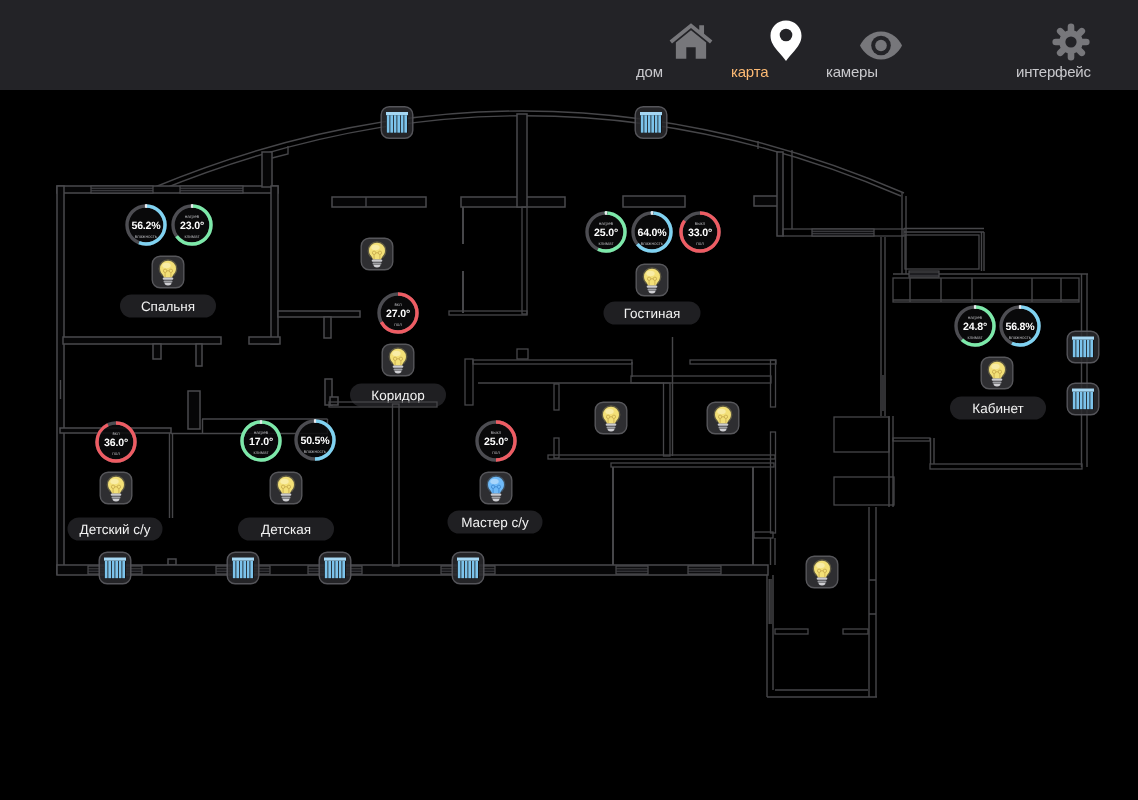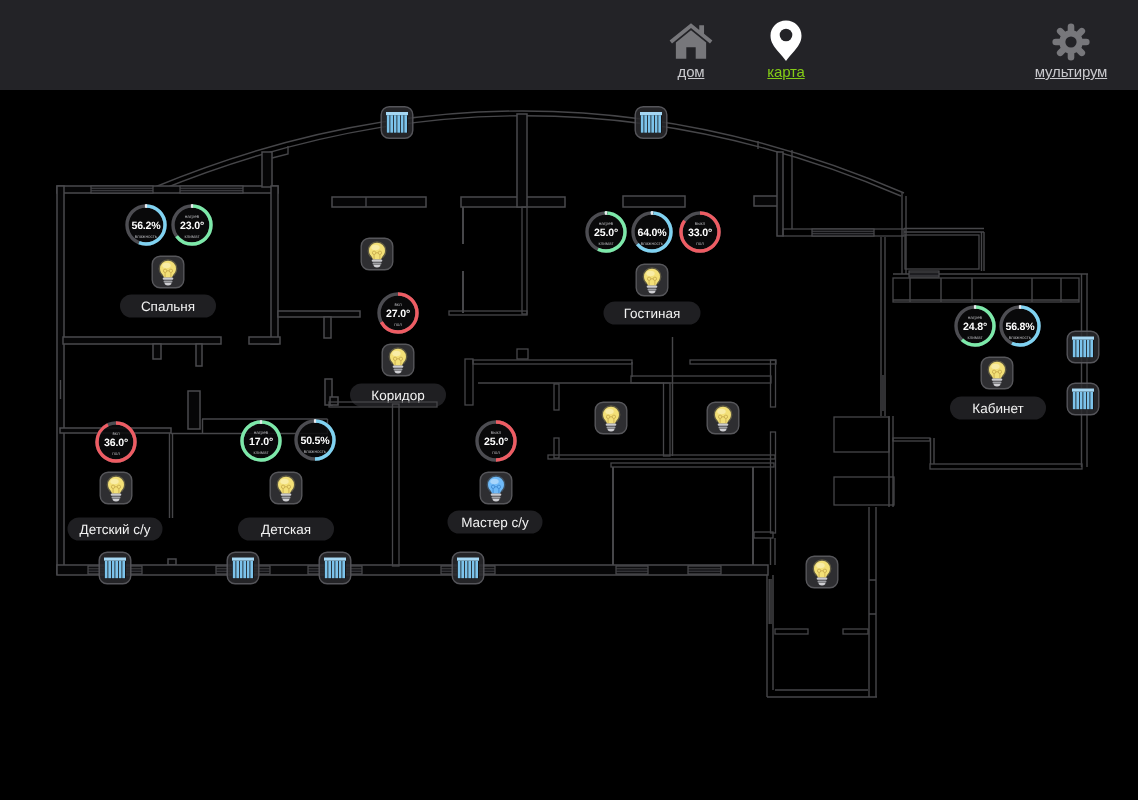--- a/index.html
+++ b/index.html
@@ -1,22 +1,22 @@
 <!DOCTYPE html>
 <html lang="ru"><head><meta charset="utf-8">
 <title>карта</title>
 <style>
 html,body{margin:0;padding:0;background:#000;width:1138px;height:800px;overflow:hidden;}
 *{box-sizing:border-box;font-family:"Liberation Sans",sans-serif;}
 #app{position:relative;width:1138px;height:800px;background:#000;}
 #topbar{position:absolute;left:0;top:0;width:1138px;height:90px;background:#232327;}
-.nav{position:absolute;top:0;width:110px;height:90px;text-align:center;color:#c9c9cd;text-decoration:underline;}
+.nav{position:absolute;top:0;width:110px;height:90px;text-align:left;color:#c9c9cd;}
 .nav .ni{height:62px;display:flex;align-items:flex-end;justify-content:center;}
 .nav .nt{font-size:15px;line-height:20px;letter-spacing:-0.2px;}
-.nav.active{color:#84cc16;}
+.nav.active{color:#fdba74;}
 #plan{position:absolute;left:0;top:0;}
 .w1{stroke:#464649;stroke-width:1.4;fill:none;}
 .w2{stroke:#464649;stroke-width:2;fill:none;}
 .wr{stroke:#4a4a4d;stroke-width:1.5;fill:#060607;}
 .wo{stroke:#464649;stroke-width:1.3;fill:none;}
 .wn rect{stroke:#4b4b4f;stroke-width:1.2;fill:#0e0e10;}
 .wn line{stroke:#434347;stroke-width:1;}
 .gv{font-size:10.6px;letter-spacing:-0.2px;font-weight:bold;fill:#fff;text-anchor:middle;}
 .gt{font-size:4.6px;fill:#adadb1;text-anchor:middle;}
 .lb{font-size:13.5px;fill:#f2f2f2;text-anchor:middle;}
@@ -656,34 +656,44 @@
 <div class="nav active" style="left:731px">
       <div class="ni">
         <svg width="34" height="43" viewBox="0 0 34 42">
 <path d="M17 1 C8.2 1 1.5 7.7 1.5 16.2 C1.5 22.5 5 27 8.9 31.7 C11.8 35.2 15 38.6 17 41.5 C19 38.6 22.2 35.2 25.1 31.7 C29 27 32.5 22.5 32.5 16.2 C32.5 7.7 25.8 1 17 1 Z" fill="#fff"></path>
 <circle cx="17" cy="15.5" r="6.3" fill="#232327"></circle>
 </svg>
       </div>
       <div class="nt">карта</div>
     </div>
 
+<div class="nav" style="left:826px">
+      <div class="ni">
+        <svg width="46" height="40" viewBox="0 0 46 40">
+<path d="M23 9.5 C12.5 9.5 5.2 16.8 2 23.5 C5.2 30.2 12.5 37.5 23 37.5 C33.5 37.5 40.8 30.2 44 23.5 C40.8 16.8 33.5 9.5 23 9.5 Z" fill="#77777b"></path>
+<circle cx="23" cy="23.5" r="9.8" fill="#232327"></circle>
+<circle cx="23" cy="23.5" r="5.8" fill="#77777b"></circle>
+</svg>
+      </div>
+      <div class="nt">камеры</div>
+    </div>
 
 
 <div class="nav" style="left:1016px">
       <div class="ni">
         <svg width="44" height="40" viewBox="0 0 44 40">
 <g stroke="#77777b" stroke-width="6.6" stroke-linecap="round">
 <line x1="31.50" y1="20.00" x2="37.30" y2="20.00"></line>
 <line x1="28.72" y1="26.72" x2="32.82" y2="30.82"></line>
 <line x1="22.00" y1="29.50" x2="22.00" y2="35.30"></line>
 <line x1="15.28" y1="26.72" x2="11.18" y2="30.82"></line>
 <line x1="12.50" y1="20.00" x2="6.70" y2="20.00"></line>
 <line x1="15.28" y1="13.28" x2="11.18" y2="9.18"></line>
 <line x1="22.00" y1="10.50" x2="22.00" y2="4.70"></line>
 <line x1="28.72" y1="13.28" x2="32.82" y2="9.18"></line>
 </g>
 <circle cx="22" cy="20" r="11.8" fill="#77777b"></circle>
 <circle cx="22" cy="20" r="5.6" fill="#232327"></circle>
 </svg>
       </div>
-      <div class="nt">мультирум</div>
+      <div class="nt">интерфейс</div>
     </div>
 
 </div>
 </body></html>

